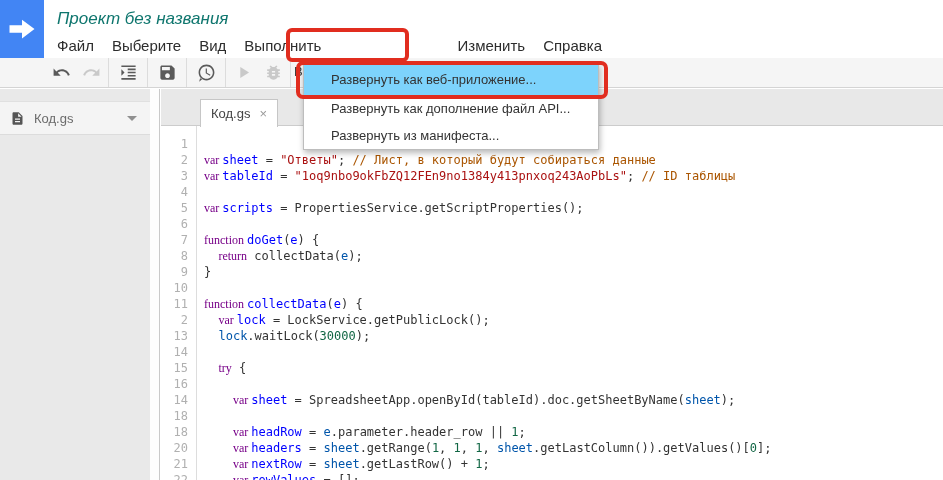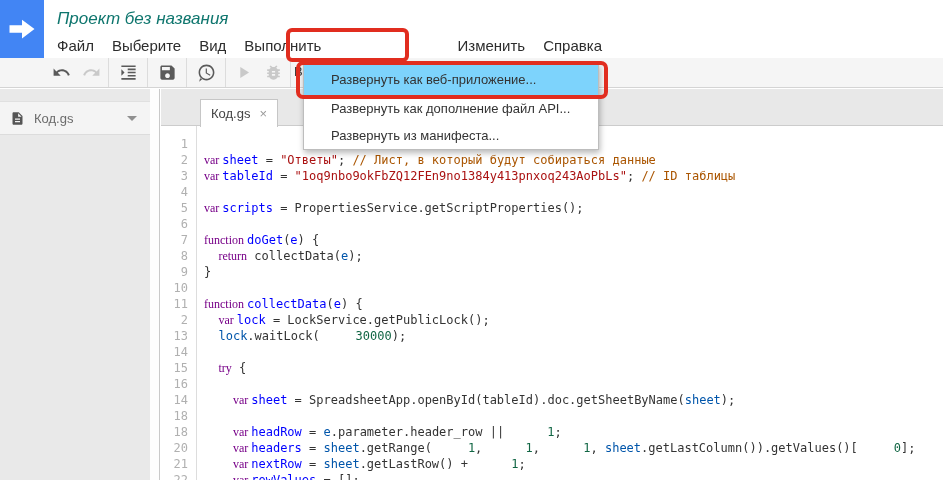--- a/index.html
+++ b/index.html
@@ -47,21 +47,21 @@
          border:1px solid #c6c6c6; border-bottom:none; display:flex; align-items:center;
          padding:0 10px; font-size:13px; color:#444; z-index:2; }
   .tab-close { margin-left:9px; color:#9a9a9a; font-size:13px; line-height:13px; }
   .code-area { position:absolute; top:37px; left:0; right:0; bottom:0; background:#fff; display:flex;
                font-family:"DejaVu Sans Mono", monospace; font-size:12px; line-height:16px; }
   .gutter { width:36px; padding:10px 8px 0 0; text-align:right; color:#b0b0b0;
             border-right:1px solid #ddd; background:#fff; flex:none; }
   .code { padding:10px 0 0 7px; white-space:pre; flex:1; overflow:hidden; }
   .cl { height:16px; }
   .tk-k { color:var(--c-k);font-family:Liberation Serif, serif; } .tk-d { color:var(--c-d); } .tk-v2 { color:var(--c-v2); }
-  .tk-s { color:var(--c-s); } .tk-c { color:var(--c-c); } .tk-n { color:var(--c-n);margin-left:36px; }
+  .tk-s { color:var(--c-s); } .tk-c { color:var(--c-c); } .tk-n { color:var(--c-n); }
   .tk-p { color:var(--c-p); }
   
   .publish-menu { position:absolute; left:303px; top:63px; width:296px; background:#fff;
                   border:1px solid #bdbdbd; box-shadow:1px 3px 6px rgba(0,0,0,.28); z-index:20; }
   .pm-item { height:27px; display:flex; align-items:center; padding-left:27px; font-size:13px; color:#333; }
   .pm-item.hover { height:31px; background:#7dd3fc; }
   
   .red-box { position:absolute; border:4px solid var(--annotation-red); border-radius:7px;
              z-index:30; pointer-events:none; }
   .red-box.menu-btn { left:286px; top:28px; width:123px; height:34px; border-radius:6px; }

